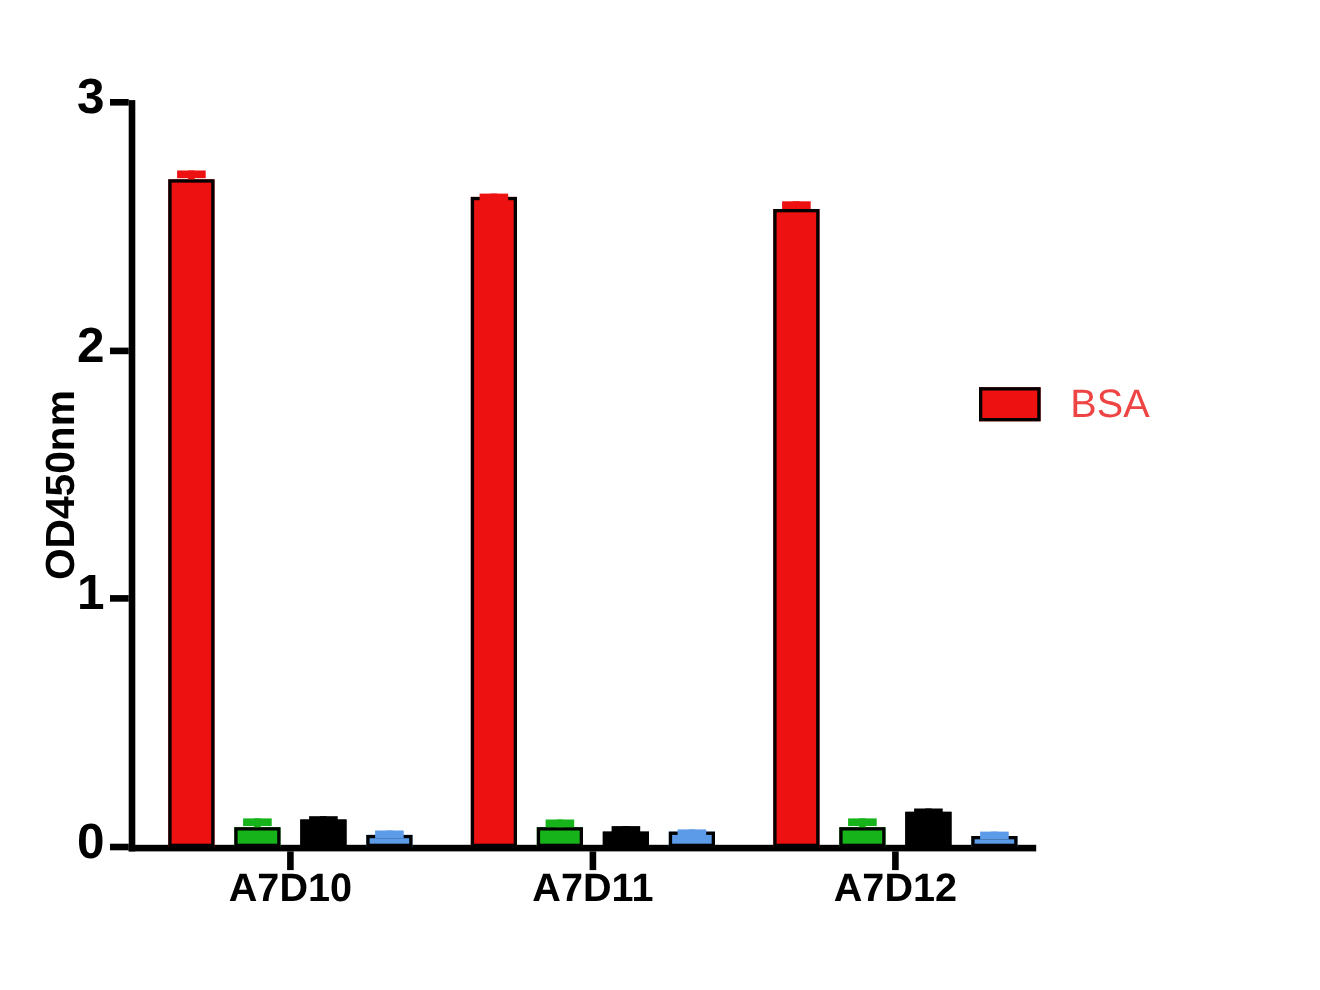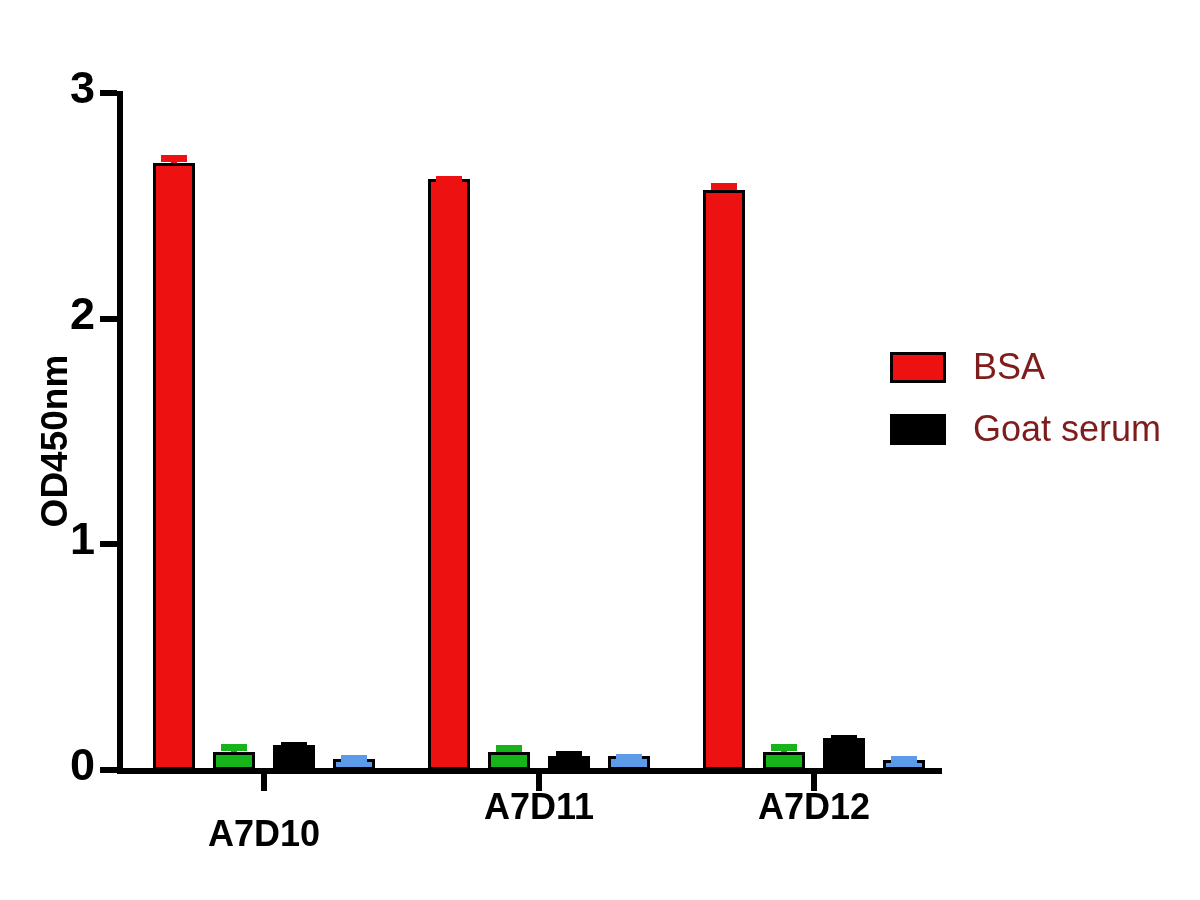--- a/index.html
+++ b/index.html
@@ -126,21 +126,21 @@
   .legend-swatch {
     width: 56px;
     height: 31px;
     box-sizing: border-box;
     border: 3px solid #000000;
     flex: 0 0 auto;
   }
   .legend-text {
     margin-left: 27px;
     font-size: 36px;
-    color: #7f1d1d;
+    color: #ef4444;
     font-family: "Liberation Sans", sans-serif;
     white-space: nowrap;
   }
 </style>
 </head>
 <body>
 
 <div id="figure">
 
   <div class="y-axis-title">OD450nm</div>
@@ -193,31 +193,27 @@
       <div class="bar" style="left: 823px; width: 42px; top: 738.407px; height: 31.5933px; background: rgb(0, 0, 0);"></div>
       <div class="errbar-v" style="left: 841px; top: 735.022px; height: 3.385px; background: rgb(0, 0, 0);"></div>
       <div class="errbar-cap" style="left: 831px; top: 735.022px; width: 26px; background: rgb(0, 0, 0);"></div>
       <div class="bar" style="left: 883px; width: 42px; top: 759.845px; height: 10.155px; background: rgb(91, 155, 232);"></div>
       <div class="errbar-v" style="left: 901px; top: 756.46px; height: 3.385px; background: rgb(91, 155, 232);"></div>
       <div class="errbar-cap" style="left: 891px; top: 756.46px; width: 26px; background: rgb(91, 155, 232);"></div>
     </div>
 
   <div id="xcats">
       <div class="cat-tick" style="left: 261px;"></div>
-      <div class="cat-label" style="left: 134px; margin-top: 27px;">A7D10</div>
+      <div class="cat-label" style="left: 134px;">A7D10</div>
       <div class="cat-tick" style="left: 536px;"></div>
       <div class="cat-label" style="left: 409px;">A7D11</div>
       <div class="cat-tick" style="left: 811px;"></div>
       <div class="cat-label" style="left: 684px; text-align: center;">A7D12</div>
     </div>
 
   <div id="legend">
       <div class="legend-row">
         <div class="legend-swatch" style="background: rgb(238, 17, 17);"></div>
         <div class="legend-text">BSA</div>
       </div>
-      <div class="legend-row">
-        <div class="legend-swatch" style="background: rgb(0, 0, 0);"></div>
-        <div class="legend-text">Goat serum</div>
-      </div>
     </div>
 
 </div>
 
 </body></html>

